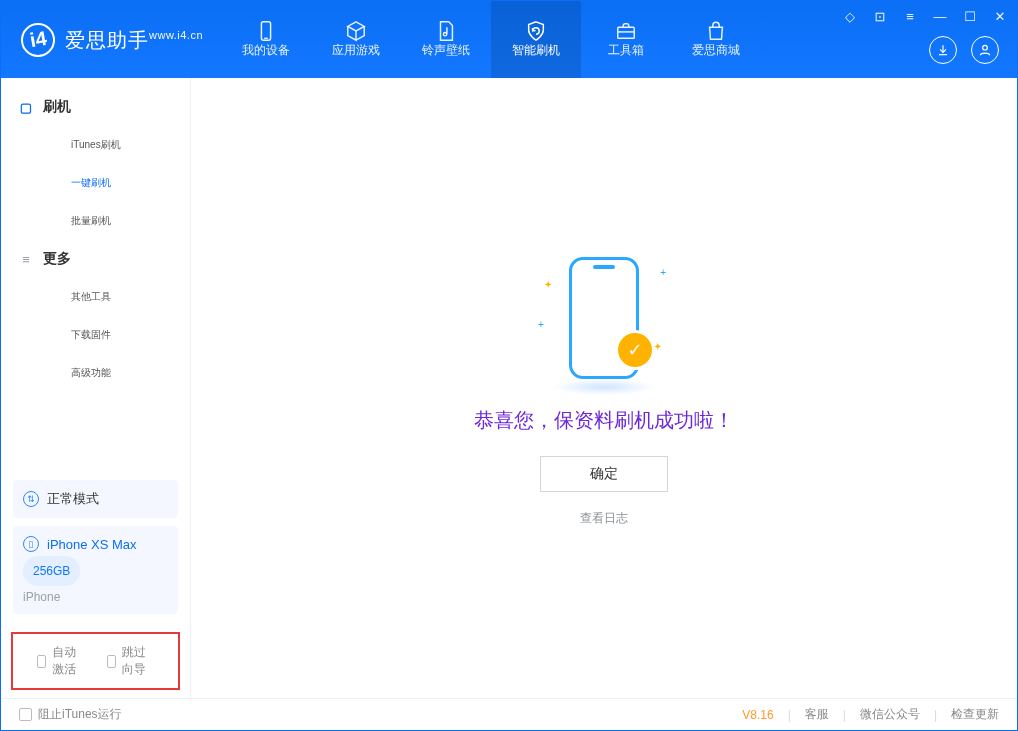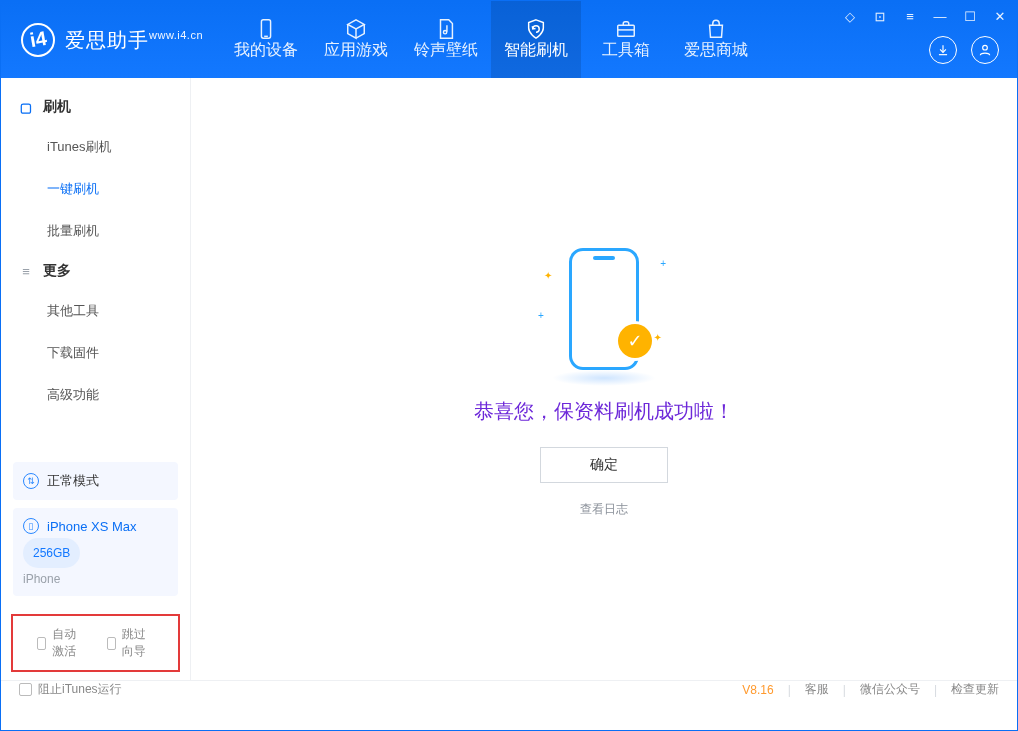--- a/index.html
+++ b/index.html
@@ -9,38 +9,38 @@
     
     .header { height:77px; background:linear-gradient(to bottom,#0a6ff5,#1378ff); display:flex; align-items:stretch; color:#fff; position:relative; }
     .logo-area { display:flex; align-items:center; padding:0 18px 0 20px; gap:10px; }
     .logo-circle { width:34px; height:34px; border:2px solid #fff; border-radius:50%; display:flex; align-items:center; justify-content:center; font-weight:bold; font-size:20px; color:#fff; }
     .logo-circle span{ transform:rotate(-10deg); display:block;}
     .logo-text { display:flex; flex-direction:row; line-height:1.1; }
     .logo-text .name { font-size:20px; font-weight:500; letter-spacing:1px;}
     .logo-text .url { font-size:11px; opacity:.95; letter-spacing:.5px;}
 
     .tabs { display:flex; }
-    .tab { width:90px; display:flex; flex-direction:column; align-items:center; justify-content:center; gap:0; cursor:pointer; font-size:16px; opacity:.9; }
+    .tab { width:90px; display:flex; flex-direction:column; align-items:center; justify-content:center; gap:0; cursor:pointer; font-size:12px; opacity:.9; }
     .tab.active { background:rgba(0,0,0,.12); opacity:1;text-align:right; }
     .tab-icon { width:24px; height:22px; }
 
     .window-controls { position:absolute; right:6px; top:4px; display:flex; gap:8px; align-items:center; }
     .win-btn { width:22px; height:22px; display:flex; align-items:center; justify-content:center; color:#fff; cursor:pointer; opacity:.9; font-size:13px; }
     .header-right { position:absolute; right:18px; bottom:14px; display:flex; gap:14px; }
     .circle-btn { width:28px; height:28px; border:1.5px solid #fff; border-radius:50%; display:flex; align-items:center; justify-content:center; color:#fff; cursor:pointer; }
 
     
     .body { flex:1; display:flex; min-height:0; }
 
     
     .sidebar { width:190px; border-right:1px solid #eef0f3; display:flex; flex-direction:column; background:#fff; }
     .side-top { flex:1; overflow:auto; padding-top:10px; }
     .section-head { display:flex; align-items:center; gap:10px; padding:10px 18px; font-size:14px; color:#333; font-weight:600;}
     .section-head .sh-icon { width:14px; height:14px; display:flex; align-items:center; justify-content:center; color:#0a6ff5; font-size:13px;}
-    .side-item { padding:12px 18px 12px 46px; font-size:13px; color:#555; cursor:pointer; }
+    .side-item { padding:12px 18px 12px 46px; font-size:10px; color:#555; cursor:pointer;margin-left:24px; }
     .side-item.active { color:#0a6ff5; }
 
     .bottom-panels { padding:10px 12px; display:flex; flex-direction:column; gap:8px; }
     .panel { background:#f4f7ff; border-radius:4px; padding:10px 10px; font-size:13px; color:#333; }
     .panel .row1 { display:flex; align-items:center; gap:8px; font-weight:500;}
     .panel .dev-name { color:#0a6ff5; font-weight:400; }
     .capacity-badge { display:inline-block; background:#e3eeff; color:#1378ff; border-radius:20px; font-size:12px; padding:8px 10px; margin-top:4px;}
     .dev-type { font-size:12px; color:#9aa1aa; margin-top:4px;}
     .small-circle-icon{ width:16px; height:16px; border-radius:50%; border:1.5px solid #2a88ff; display:inline-flex; align-items:center; justify-content:center; font-size:9px; color:#2a88ff;}
 
@@ -60,21 +60,21 @@
     .spark.s1{ left:20px; top:30px; }
     .spark.s2{ left:14px; top:70px; color:#2aa7ff;}
     .spark.s3{ right:18px; top:18px; color:#2aa7ff;}
     .spark.s4{ right:22px; top:92px; }
 
     .success-text { font-size:20px; color:#6d28d9; margin-bottom:22px; }
     .ok-btn { width:128px; height:36px; border:1px solid #d3d8de; background:#fff; font-size:14px; color:#333; cursor:pointer; margin-bottom:18px; }
     .log-link { font-size:12px; color:#8a9099; cursor:pointer; }
 
     
-    .footer { height:50px; border-top:1px solid #eef0f3; display:flex; align-items:flex-start; padding:0 18px; font-size:12px; color:#888; }
+    .footer { height:32px; border-top:1px solid #eef0f3; display:flex; align-items:center; padding:0 18px; font-size:12px; color:#888; }
     .footer .left { display:flex; align-items:center; }
     .footer .right { margin-left:auto; display:flex; align-items:center; gap:14px; }
     .footer .sep { color:#d7dbe0; }
     .version{ color:#ff9a2e; }
     .flink{cursor:pointer;}
 
     svg{display:block;}
   </style>
 </head>
 <body>

